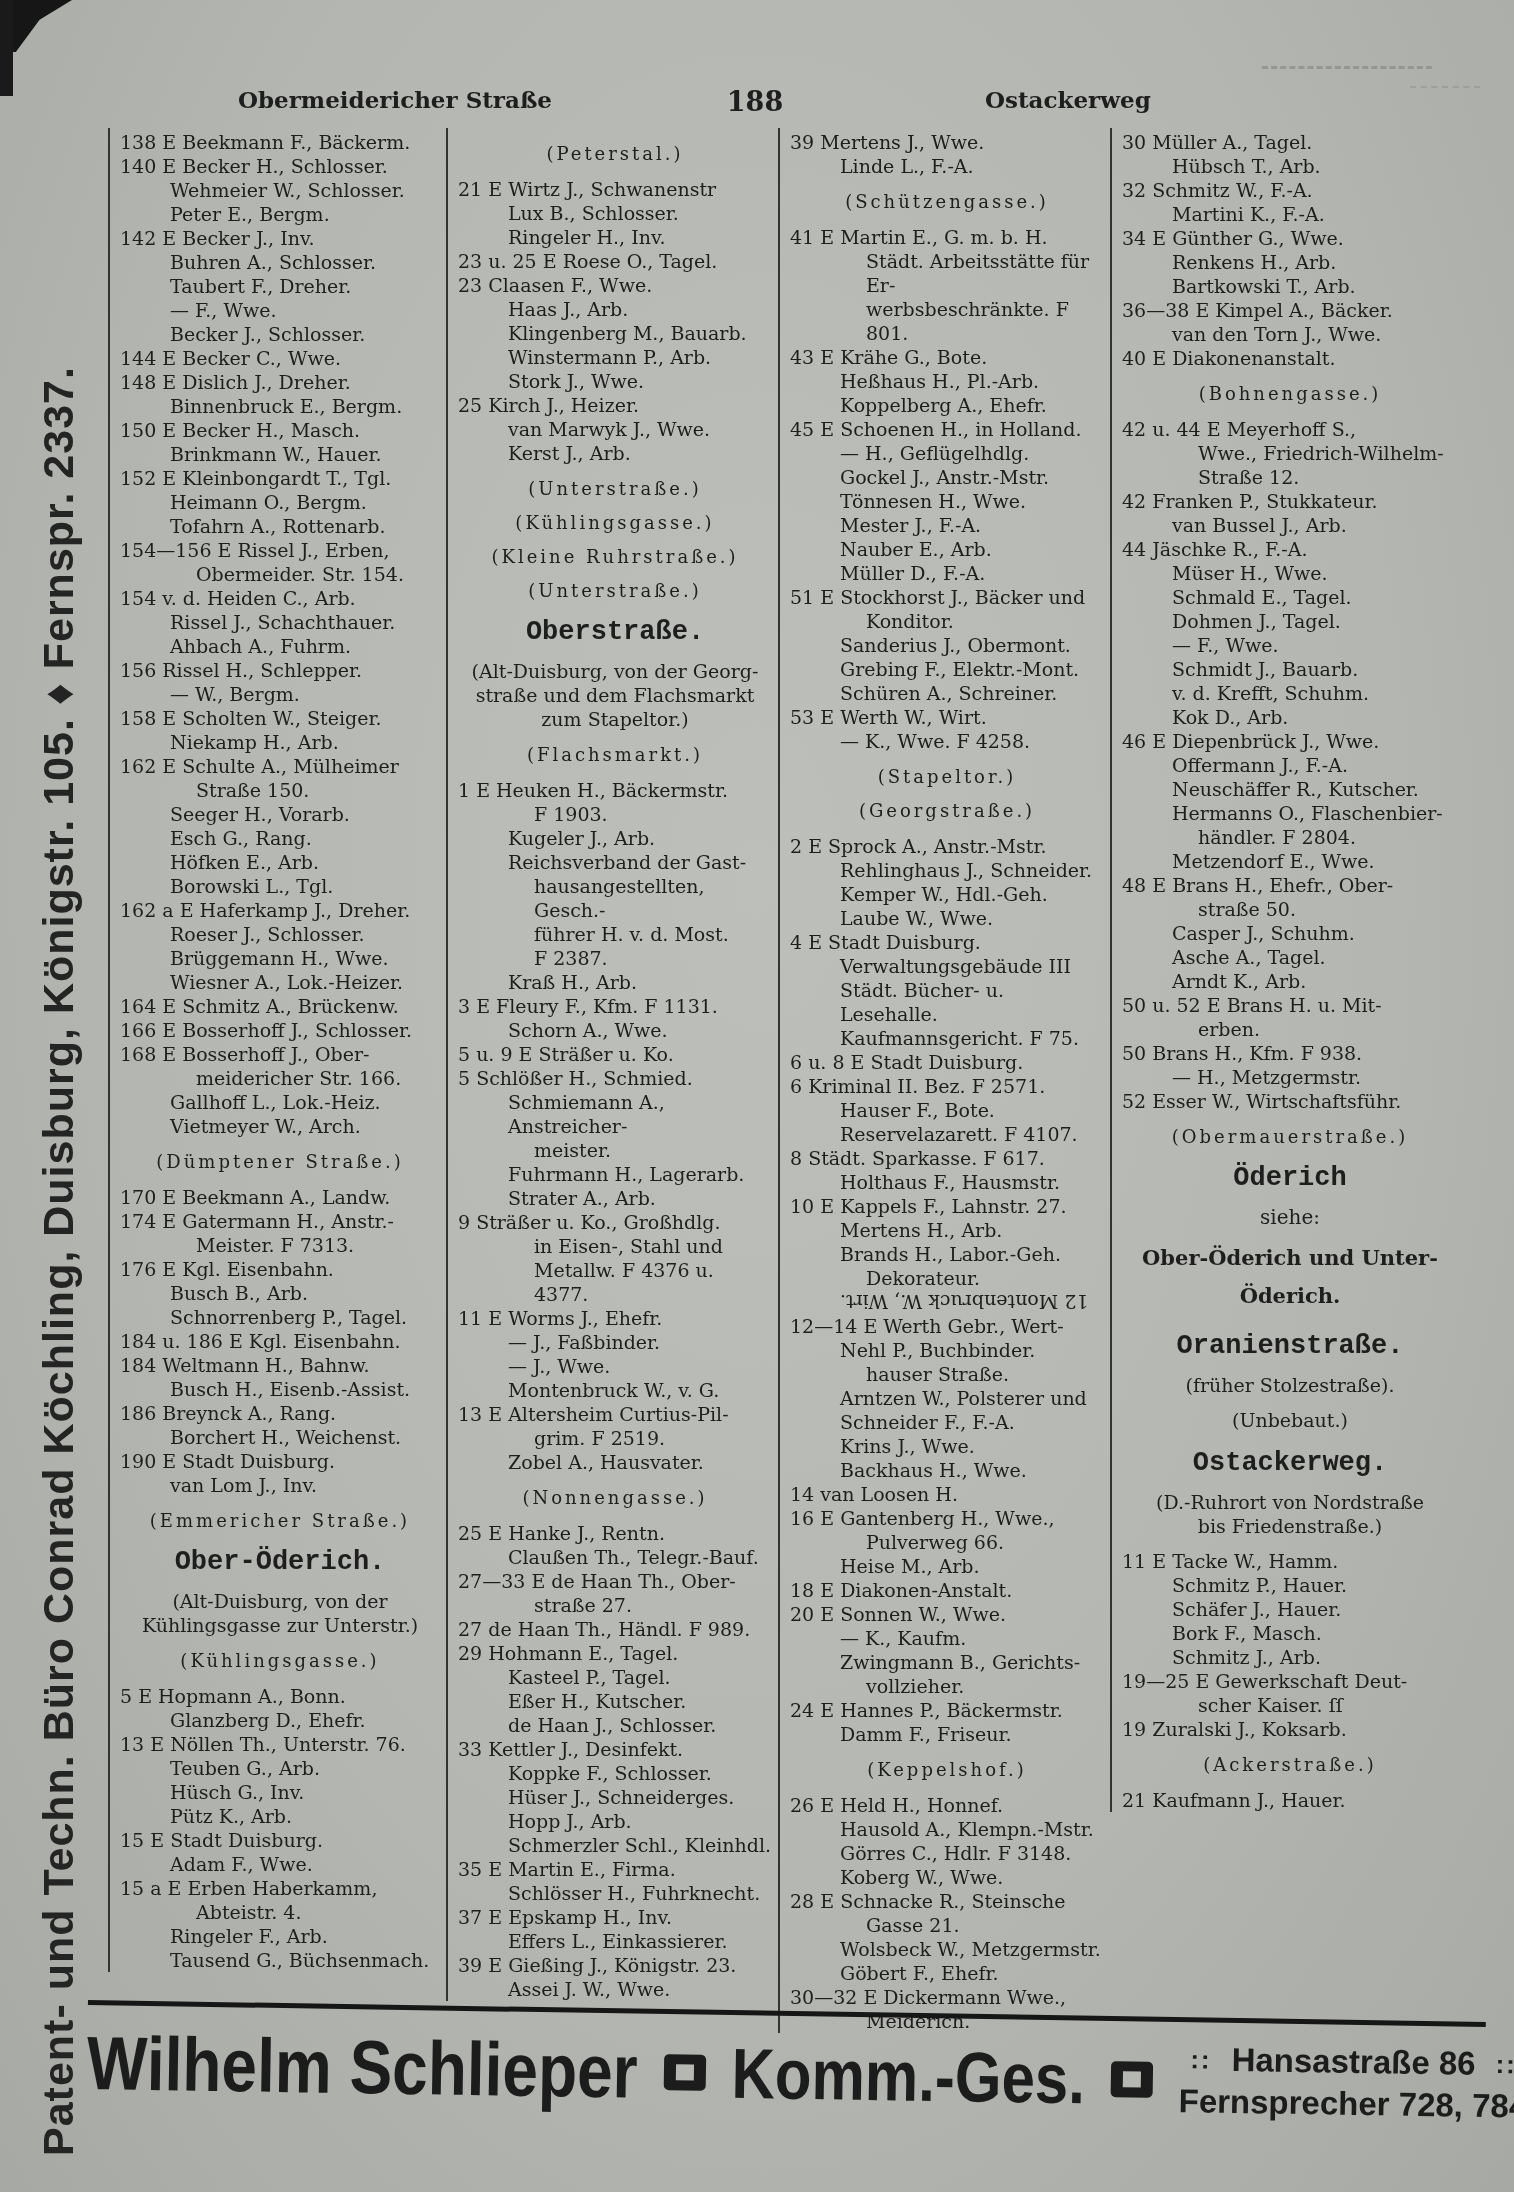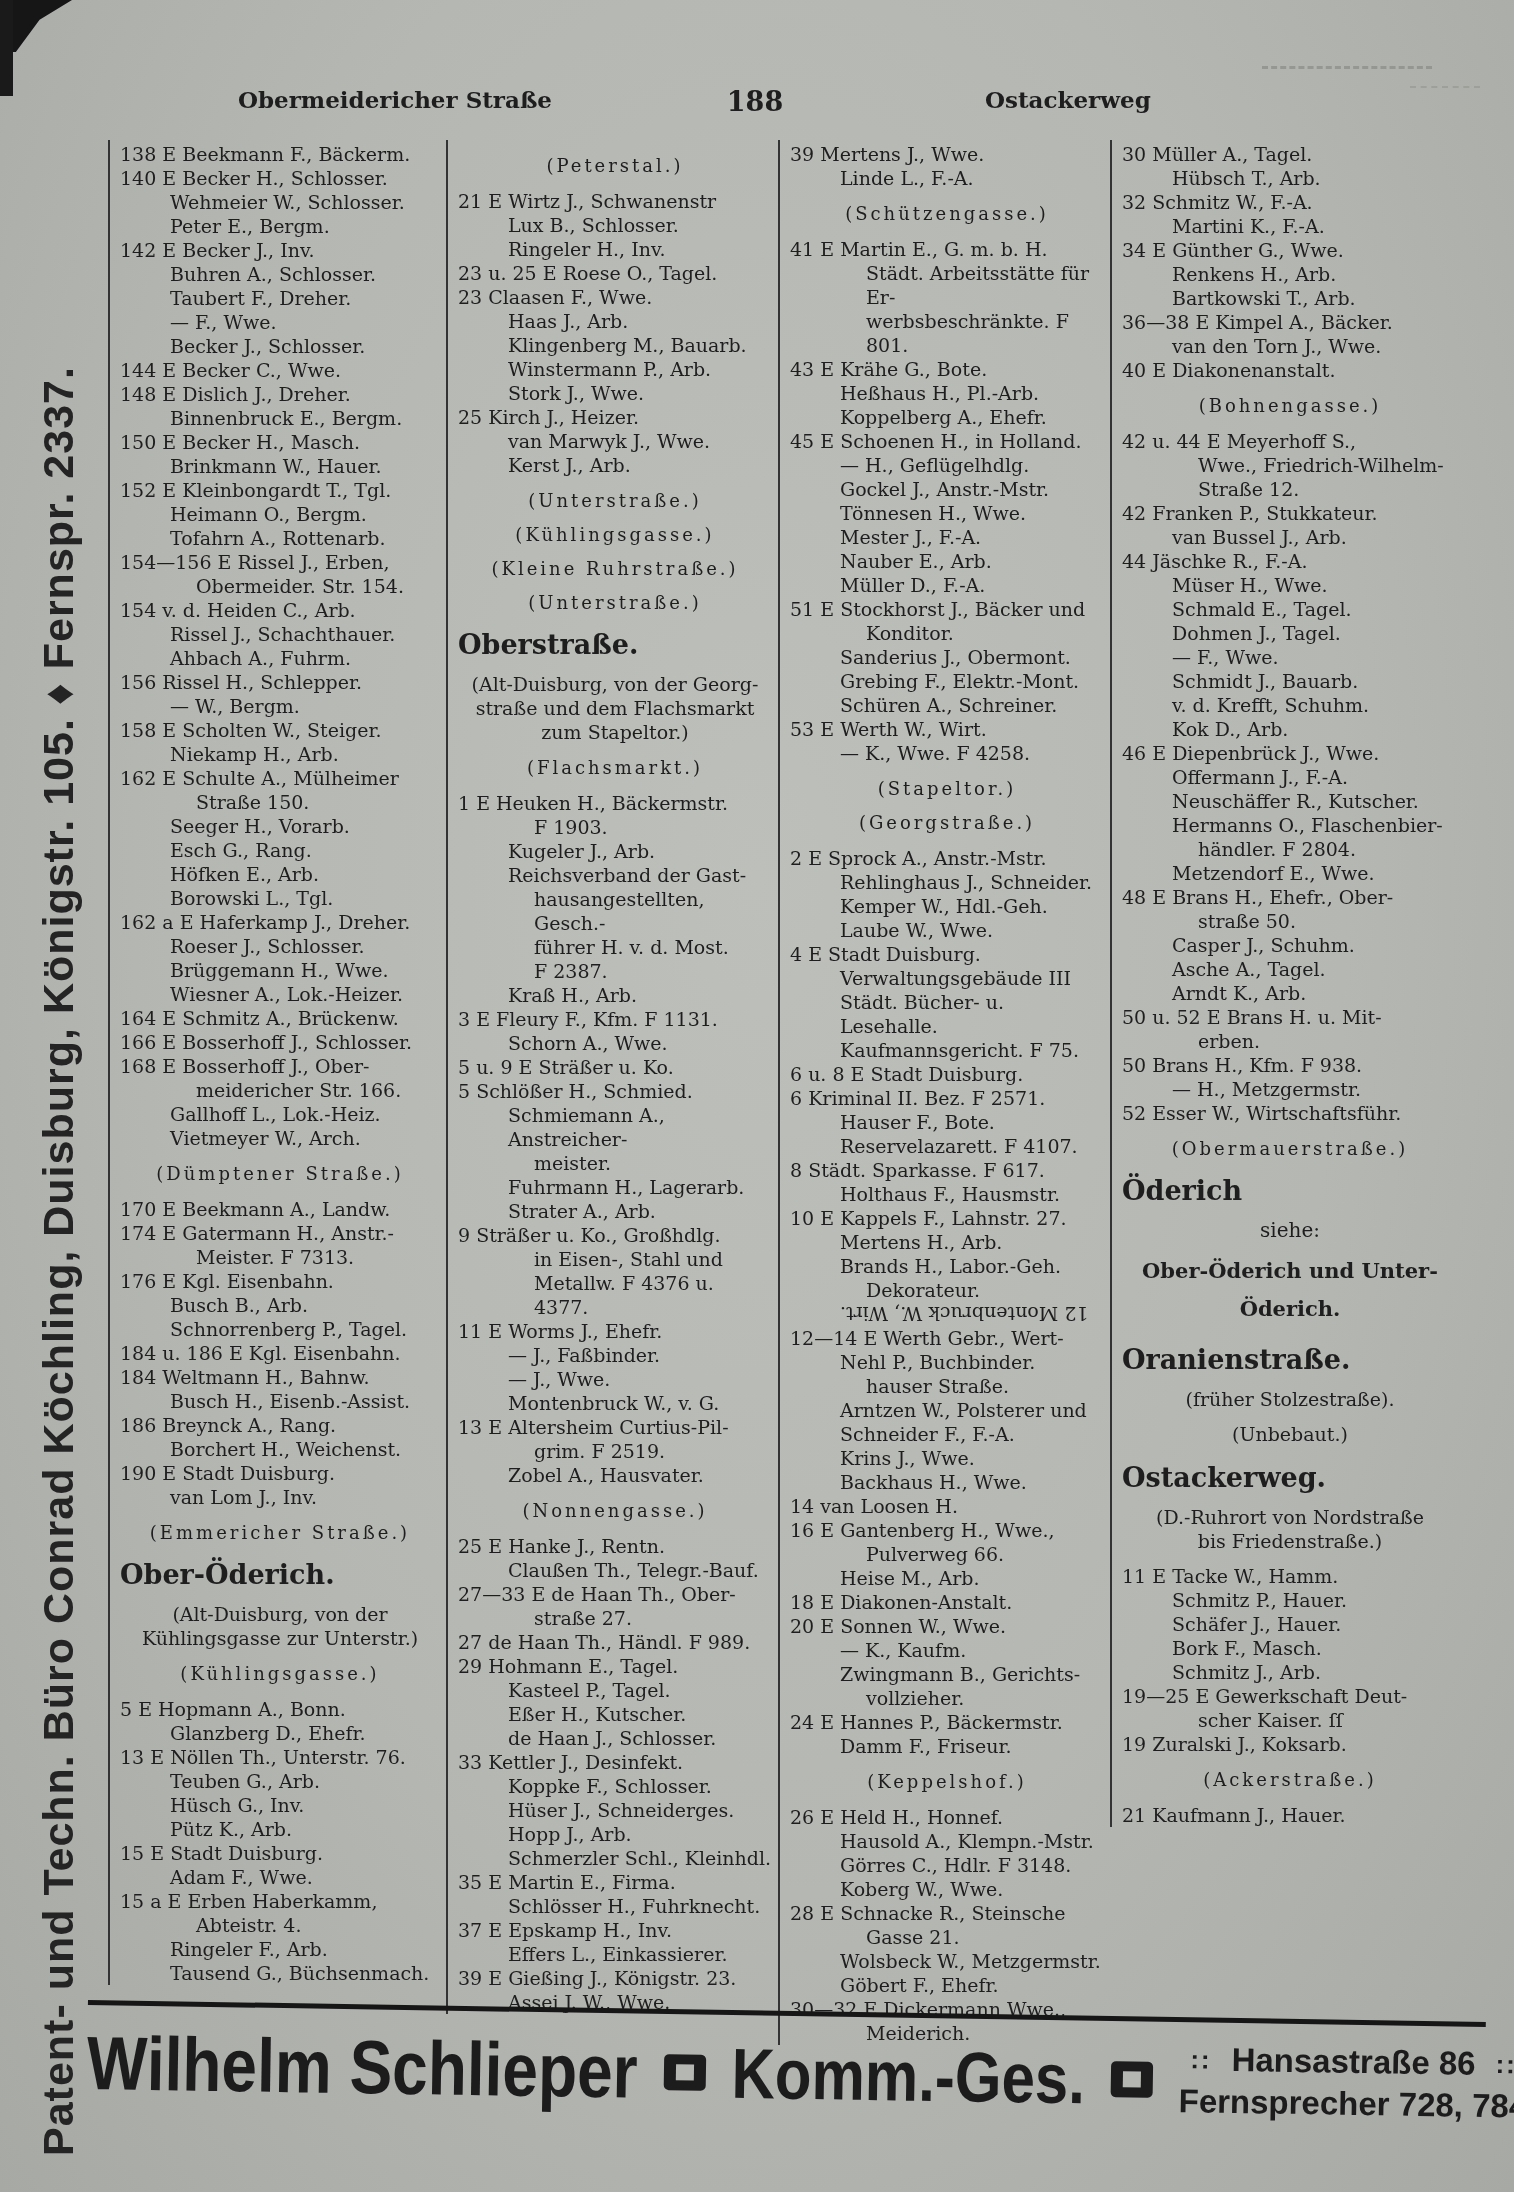--- a/index.html
+++ b/index.html
@@ -23,35 +23,35 @@
 
   
   .sidebar-strip{
     position:absolute;top:2156px;left:34px;width:2075px;
     transform:rotate(-90deg);transform-origin:0 0;
     font-family:"Liberation Sans", sans-serif;font-weight:bold;font-size:43px;
     letter-spacing:1px;color:#242424;white-space:nowrap;
   }
 
   
-  .columns{position:absolute;left:108px;top:140px;width:1376px;display:flex;align-items:flex-start;}
+  .columns{position:absolute;left:108px;top:128px;width:1376px;display:flex;align-items:flex-start;}
   .col{box-sizing:border-box;border-left:2px solid #333;padding:2px 6px 0 10px;}
   .col:nth-child(1){width:338px;}
   .col:nth-child(2){width:332px;}
   .col:nth-child(3){width:332px;}
   .col:nth-child(4){width:354px;}
   .l-n,.l-s,.l-w,.l-inv{font-size:19px;line-height:24px;}
   .l-n{padding-left:46px;text-indent:-46px;}
   .l-s{padding-left:50px;}
   .l-w{padding-left:76px;}
   .l-inv{padding-left:50px;}
   .l-inv .inv{display:inline-block;transform:rotate(180deg);}
   .l-sp{font-size:18px;text-align:center;letter-spacing:3px;margin:13px 0;}
   .l-note{font-size:19px;line-height:24px;text-align:center;margin:11px 0;white-space:pre-line;}
-  .l-h1{font-size:27px;font-weight:bold;text-align:left;margin:16px 0 12px;}
+  .l-h1{font-size:27px;font-weight:bold;text-align:center;margin:16px 0 12px;font-family:Liberation Mono, monospace;}
   .l-h2{font-size:20px;text-align:center;margin:10px 0;}
   .l-hb{font-size:21px;font-weight:bold;line-height:38px;text-align:center;margin:6px 0;white-space:pre-line;}
 
   
   .ad{position:absolute;left:88px;top:2000px;width:1398px;transform:rotate(0.9deg);transform-origin:0 0;}
   .ad-rule{border-top:5px solid #161616;margin-bottom:16px;width:100%;}
   .ad-row{display:flex;align-items:center;gap:26px;font-family:"Liberation Sans", sans-serif;
     font-weight:bold;color:#1c1c1c;}
   .ad-name{font-size:64px;transform:scaleY(1.18);letter-spacing:0px;white-space:nowrap;}
   .ad-type{font-size:60px;transform:scaleY(1.18);white-space:nowrap;}

